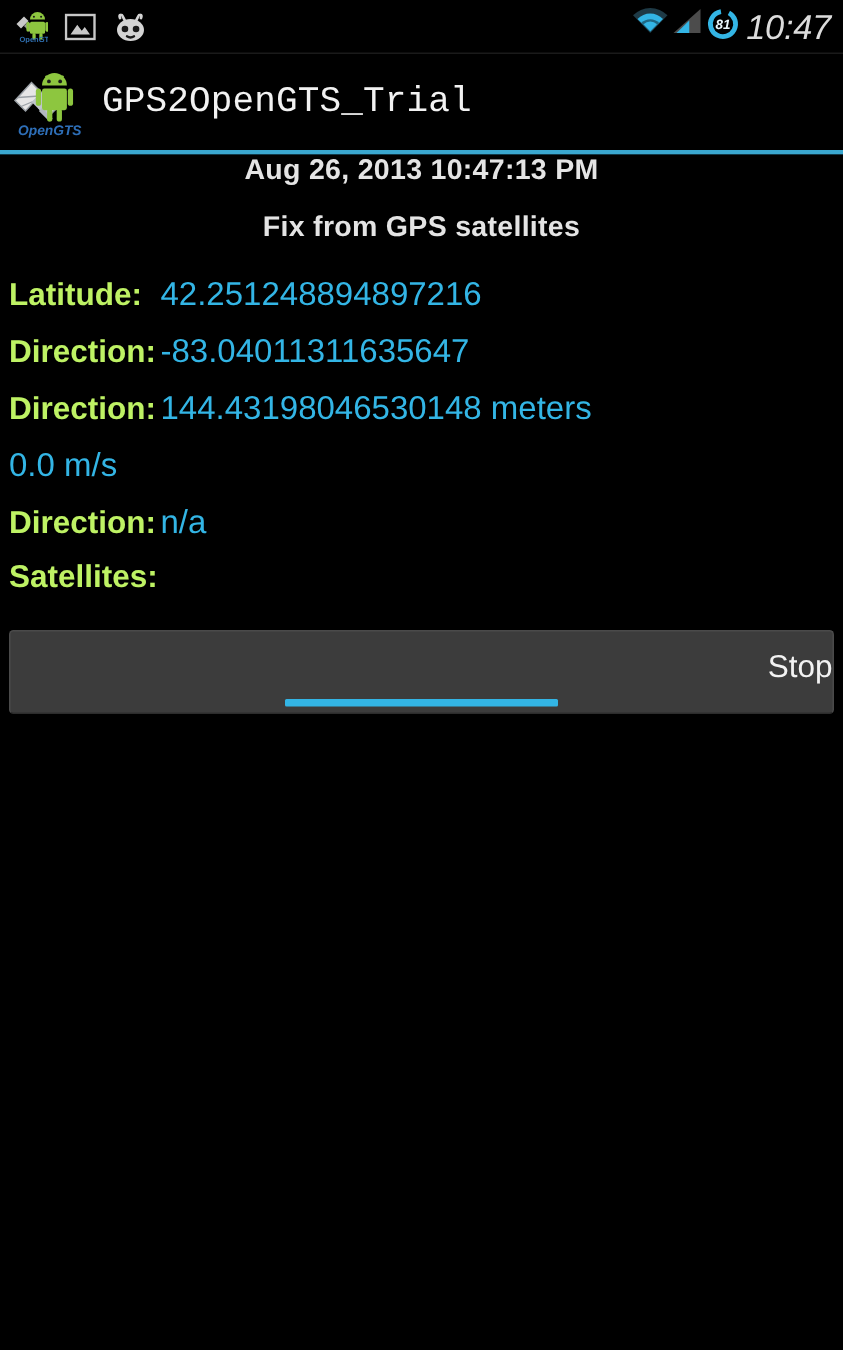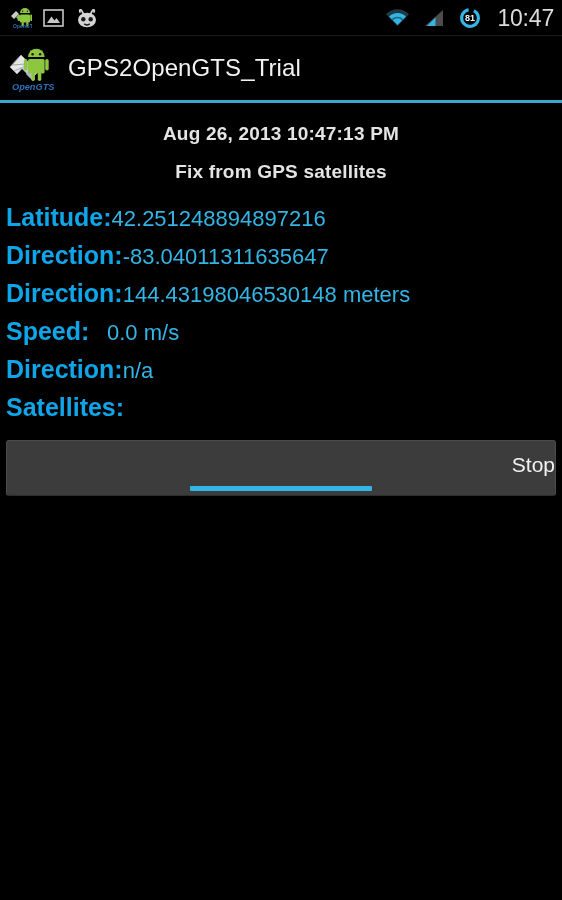--- a/index.html
+++ b/index.html
@@ -28,22 +28,22 @@
     box-sizing: border-box;
     padding: 0 8px 0 10px;
   }
   .status-left {
     display: flex;
     align-items: center;
     gap: 11px;
   }
   .status-right {
     display: flex;
-    align-items: center;
-    gap: 14px;
+    gap: 2px;
+    font-style: italic;
   }
   .sb-icon {
     display: block;
     line-height: 0;
   }
   .clock {
     font-size: 23px;
     color: #dcdcdc;
     letter-spacing: -0.2px;
     padding-left: 2px;
@@ -72,31 +72,31 @@
     flex: 0 0 52px;
     line-height: 0;
   }
   .app-title {
     font-size: 24px;
     color: #f2f2f2;
     margin-left: 8px;
     font-weight: normal;
     letter-spacing: 0.1px;
     white-space: nowrap;
+    font-family: Liberation Mono, monospace;
   }
   .actionbar-underline {
     height: 3px;
     background: #3aa7cf;
     box-shadow: 0 1px 0 0 #0d3d52;
   }
 
   
   .content {
     background: #000000;
-    padding-top: 20px;
   }
   .headline {
     text-align: center;
     font-size: 19px;
     font-weight: bold;
     color: #e4e4e4;
     letter-spacing: 0.2px;
   }
   .headline.first { margin-bottom: 16px; }
 
@@ -104,23 +104,23 @@
     margin-top: 20px;
   }
   .field-row {
     display: flex;
     align-items: baseline;
     height: 38px;
     padding-left: 6px;
     box-sizing: border-box;
   }
   .field-label {
-    font-size: 25px;
+    font-size: 21px;
     font-weight: bold;
-    color: #0ea5e9;
+    color: #bef264;
     min-width: 101px;
     flex: 0 0 auto;
     white-space: nowrap;
   }
   .field-value {
     font-size: 22px;
     color: #33b5e5;
     white-space: pre;
     font-weight: normal;
   }
@@ -283,21 +283,20 @@
       <span class="field-label">Direction:</span>
       <span class="field-value">-83.04011311635647</span>
     </div>
 
     <div class="field-row">
       <span class="field-label">Direction:</span>
       <span class="field-value">144.43198046530148 meters</span>
     </div>
 
     <div class="field-row">
-      <span class="field-label">Speed:</span>
       <span class="field-value">0.0 m/s</span>
     </div>
 
     <div class="field-row">
       <span class="field-label">Direction:</span>
       <span class="field-value">n/a</span>
     </div>
 
     <div class="field-row">
       <span class="field-label">Satellites:</span>

